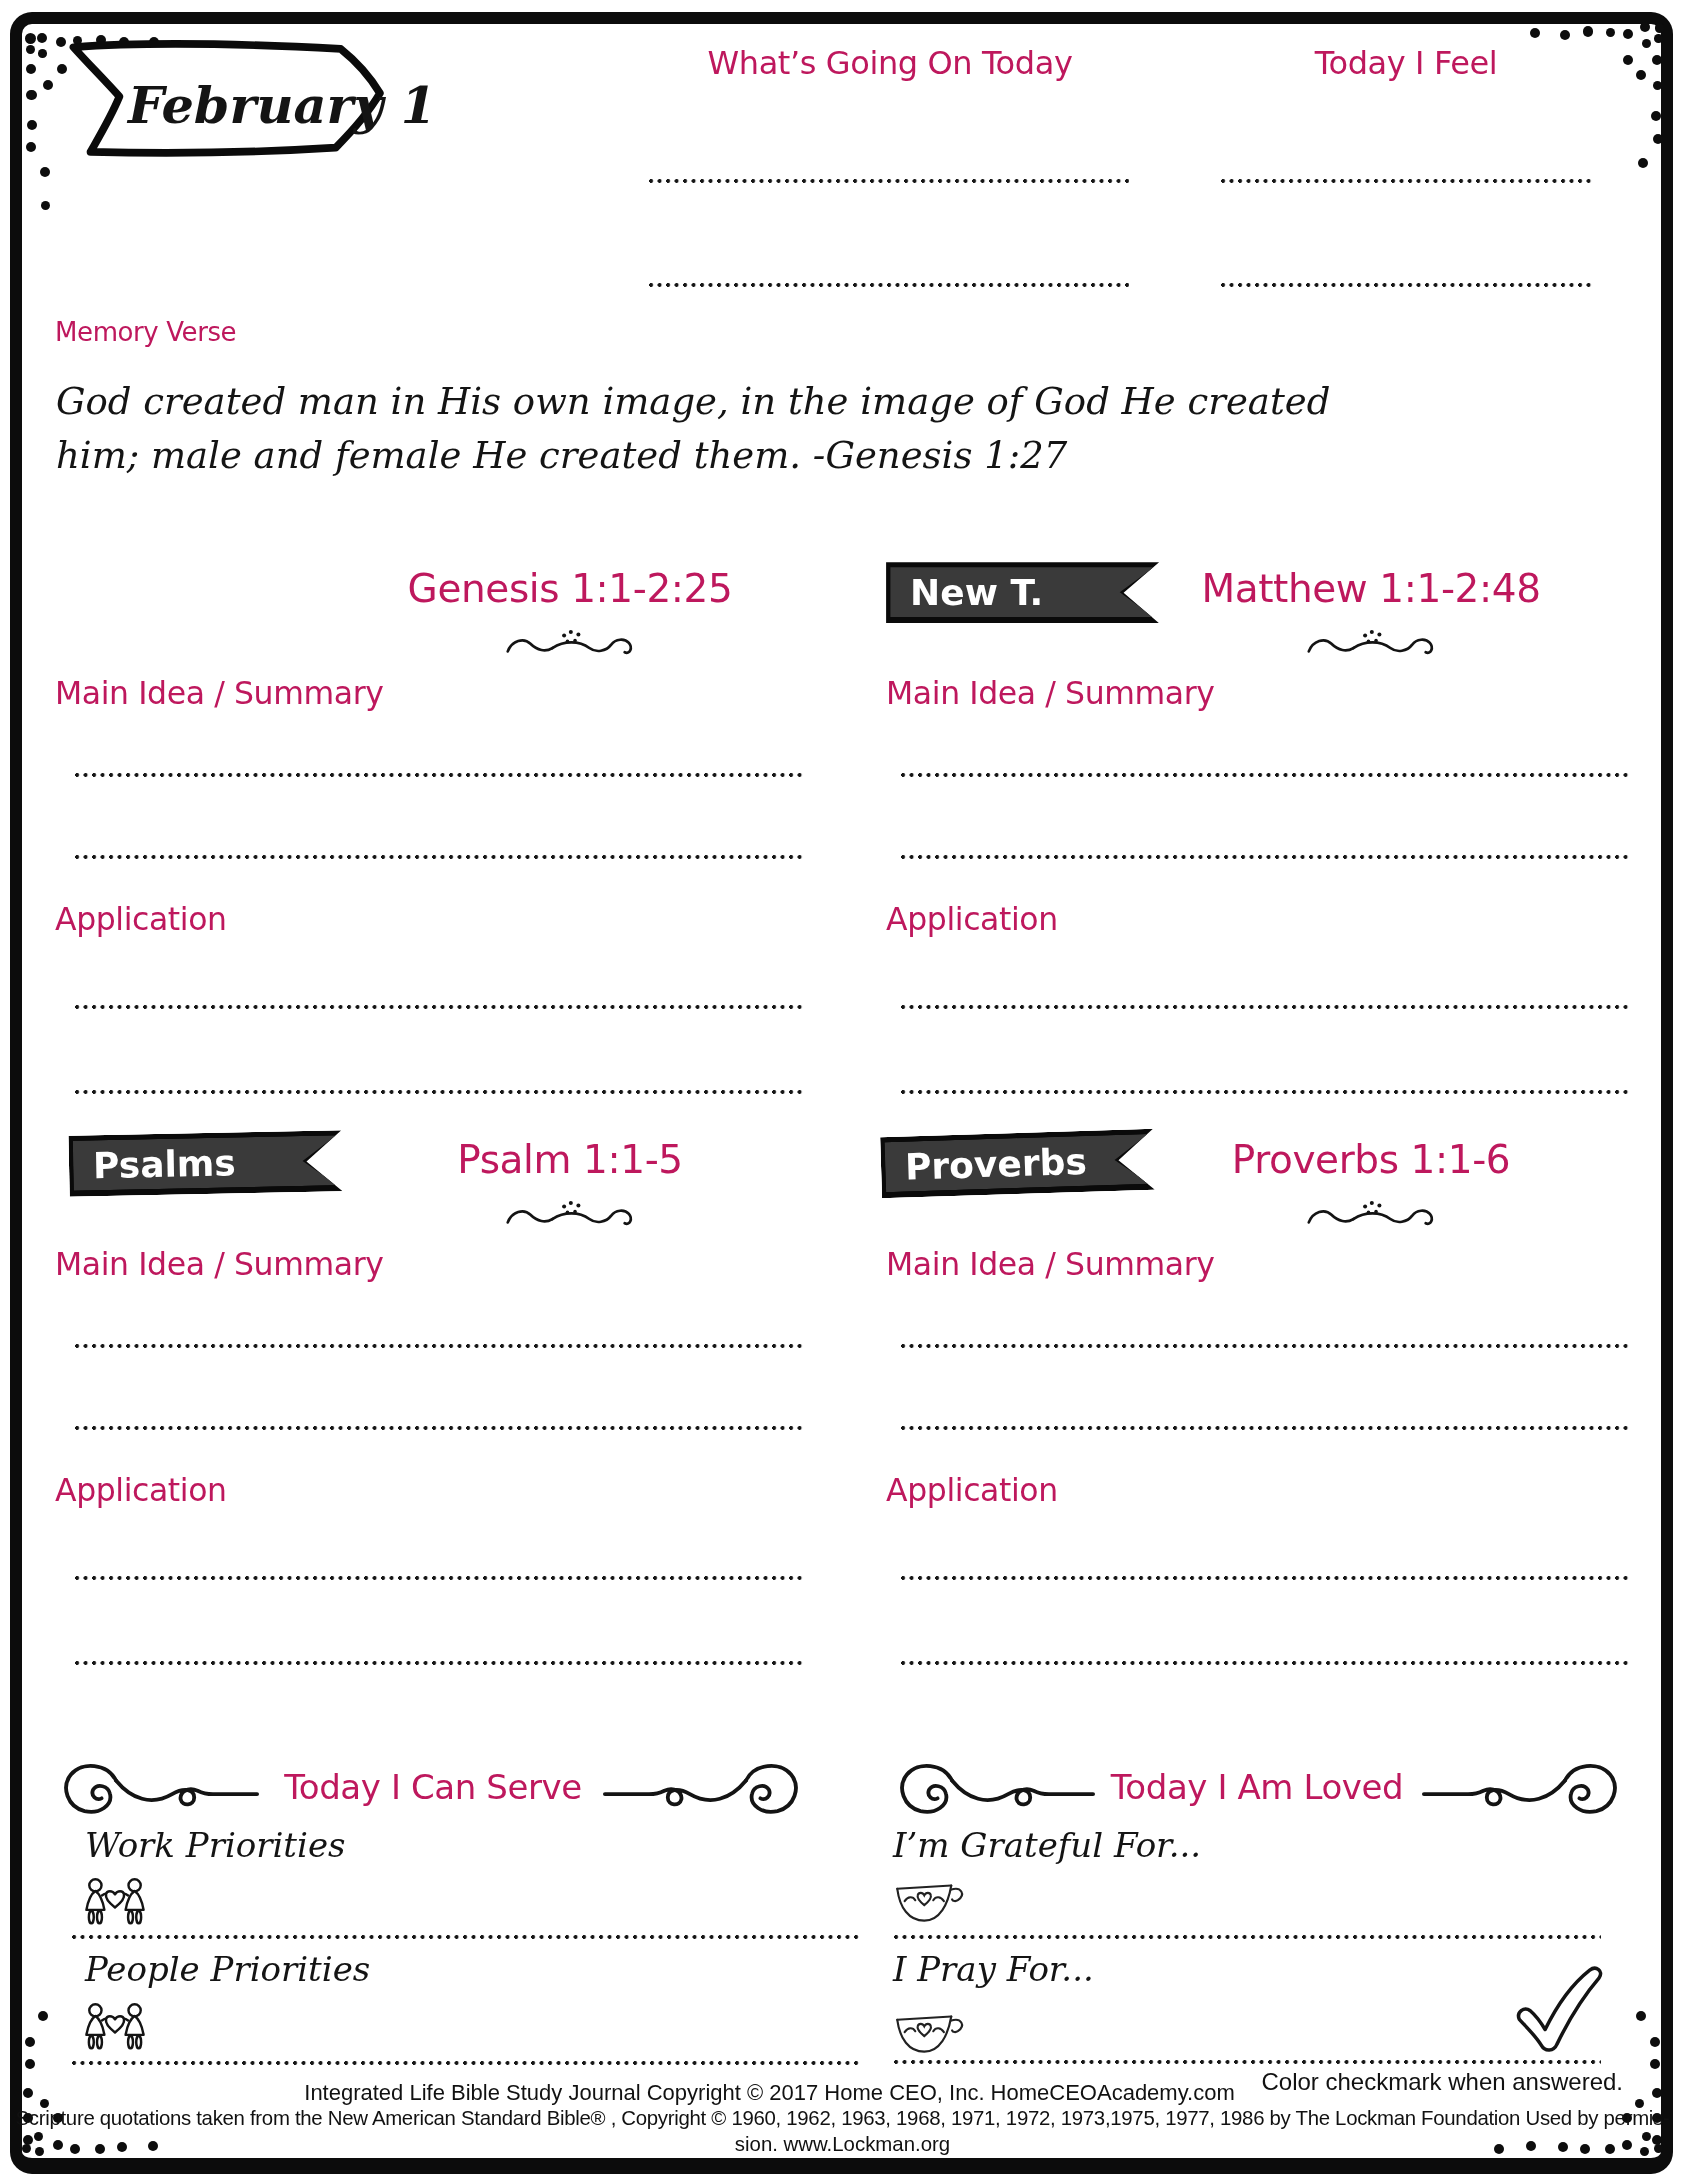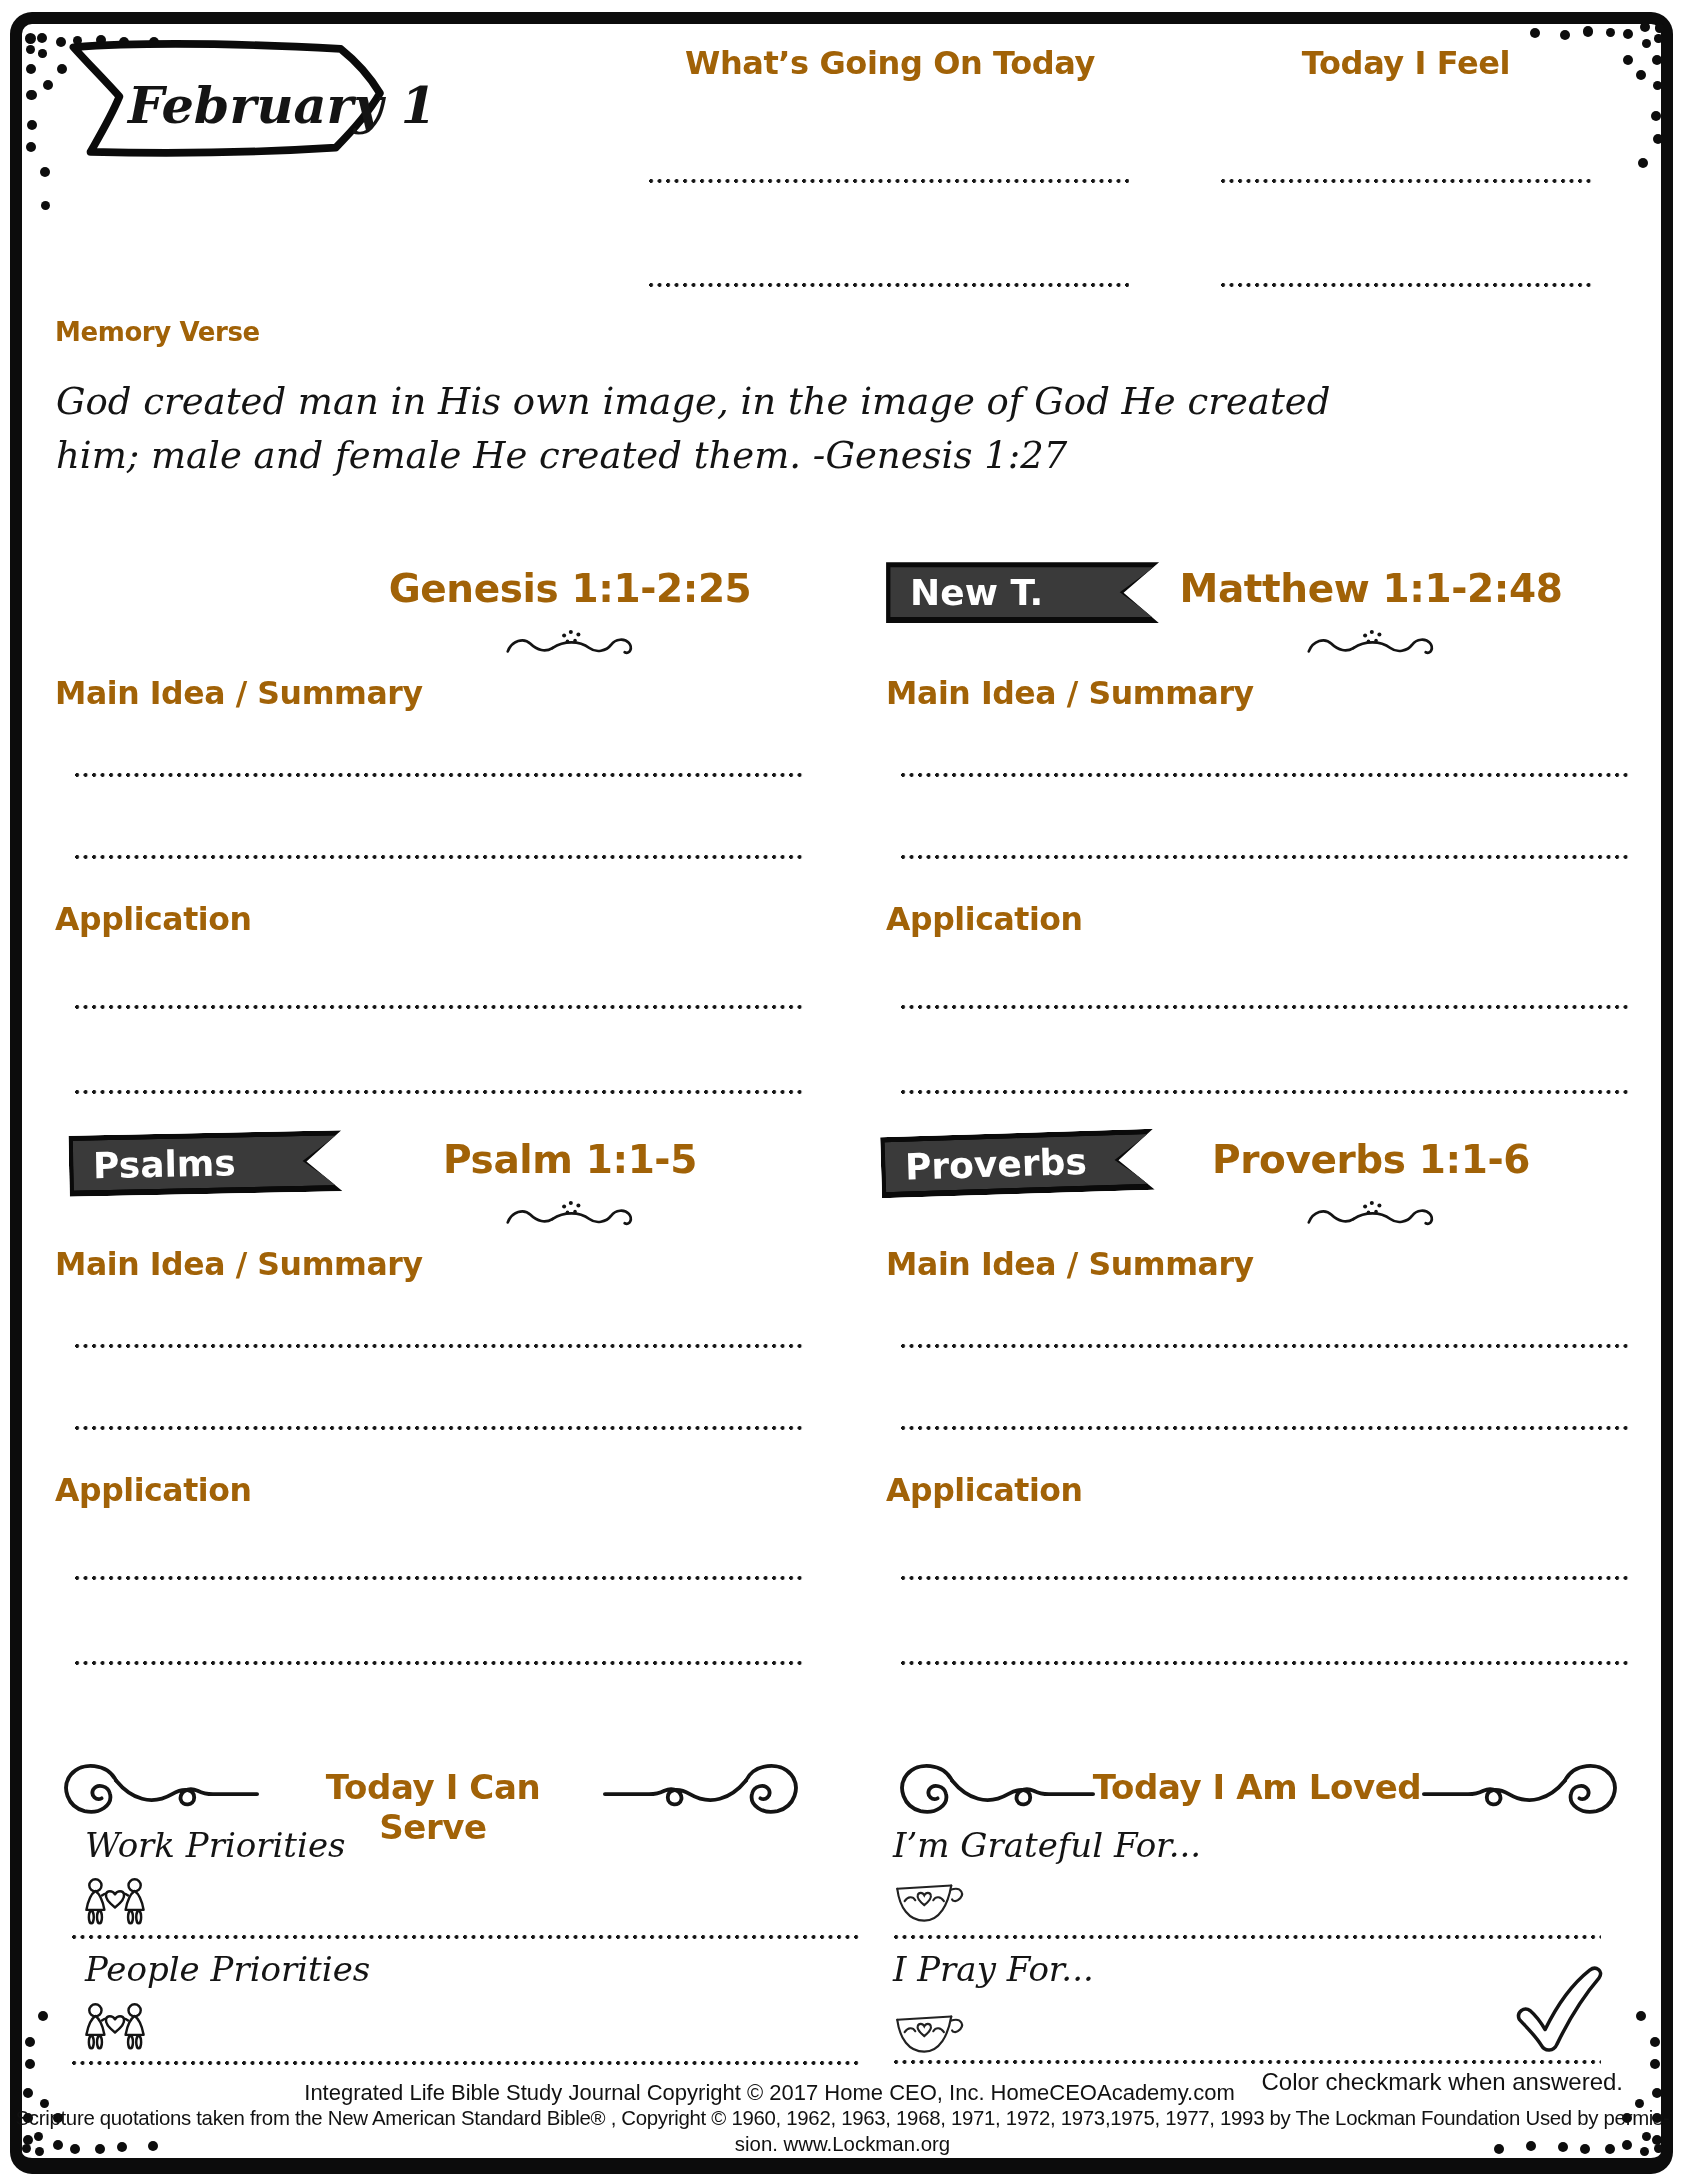--- a/index.html
+++ b/index.html
@@ -6,21 +6,21 @@
   .page{
     position:relative;width:1685px;height:2181px;background:#ffffff;
     overflow:hidden;font-family:"DejaVu Sans",sans-serif;color:#111;
   }
   .abs{position:absolute;}
   .page-border{
     position:absolute;left:10.2px;top:12px;right:12px;bottom:6.8px;
     border:12px solid #0c0c0c;border-bottom-width:16px;border-radius:22px;
     pointer-events:none;
   }
-  .hdr{font-family:"DejaVu Sans",sans-serif;font-weight:700;letter-spacing:-0.4px;color:#a16207;}
+  .hdr{font-family:"DejaVu Sans",sans-serif;font-weight:400;letter-spacing:-0.4px;color:#be185d;}
   .cur{font-family:"DejaVu Serif",serif;font-style:italic;color:#141414;}
   .thin{font-family:"Liberation Sans",sans-serif;font-weight:400;color:#111;}
   
   .dl{
     position:absolute;height:4.3px;
     background-image:radial-gradient(circle at 2.1px 2.1px,#161616 1.8px,transparent 2.3px);
     background-size:8.5px 4.3px;background-repeat:repeat-x;
   }
   
   .dot{position:absolute;background:#0d0d0d;border-radius:50%;}
@@ -293,17 +293,17 @@
   <svg class="abs deco" style="left:894px;top:2009px;" width="72" height="51" viewBox="0 0 88 62">
       <use href="#sym-cup"></use>
     </svg>
   <svg class="abs deco" style="left:1509px;top:1963px;" width="102" height="90" viewBox="0 0 130 115">
       <use href="#sym-check"></use>
     </svg>
   <div class="dl" style="left:894px;top:2060px;width:707px;"></div>
   <div class="abs thin" style="left:1197px;top:2068px;width:426px;text-align:right;font-size:24px;">Color checkmark when answered.</div>
 
   <div class="abs thin" style="left:0;top:2080px;width:1539px;text-align:center;font-size:22px;">Integrated Life Bible Study Journal Copyright © 2017 Home CEO, Inc. HomeCEOAcademy.com</div>
-  <div class="abs thin" style="left:0;top:2107px;width:1685px;text-align:center;font-size:20.4px;letter-spacing:-0.3px;white-space:nowrap;">Scripture quotations taken from the New American Standard Bible® , Copyright © 1960, 1962, 1963, 1968, 1971, 1972, 1973,1975, 1977, 1993 by The Lockman Foundation Used by permis-</div>
+  <div class="abs thin" style="left:0;top:2107px;width:1685px;text-align:center;font-size:20.4px;letter-spacing:-0.3px;white-space:nowrap;">Scripture quotations taken from the New American Standard Bible® , Copyright © 1960, 1962, 1963, 1968, 1971, 1972, 1973,1975, 1977, 1986 by The Lockman Foundation Used by permis-</div>
   <div class="abs thin" style="left:0;top:2133px;width:1685px;text-align:center;font-size:20.4px;">sion. www.Lockman.org</div>
 
 </div>
 
 
 </body></html>

